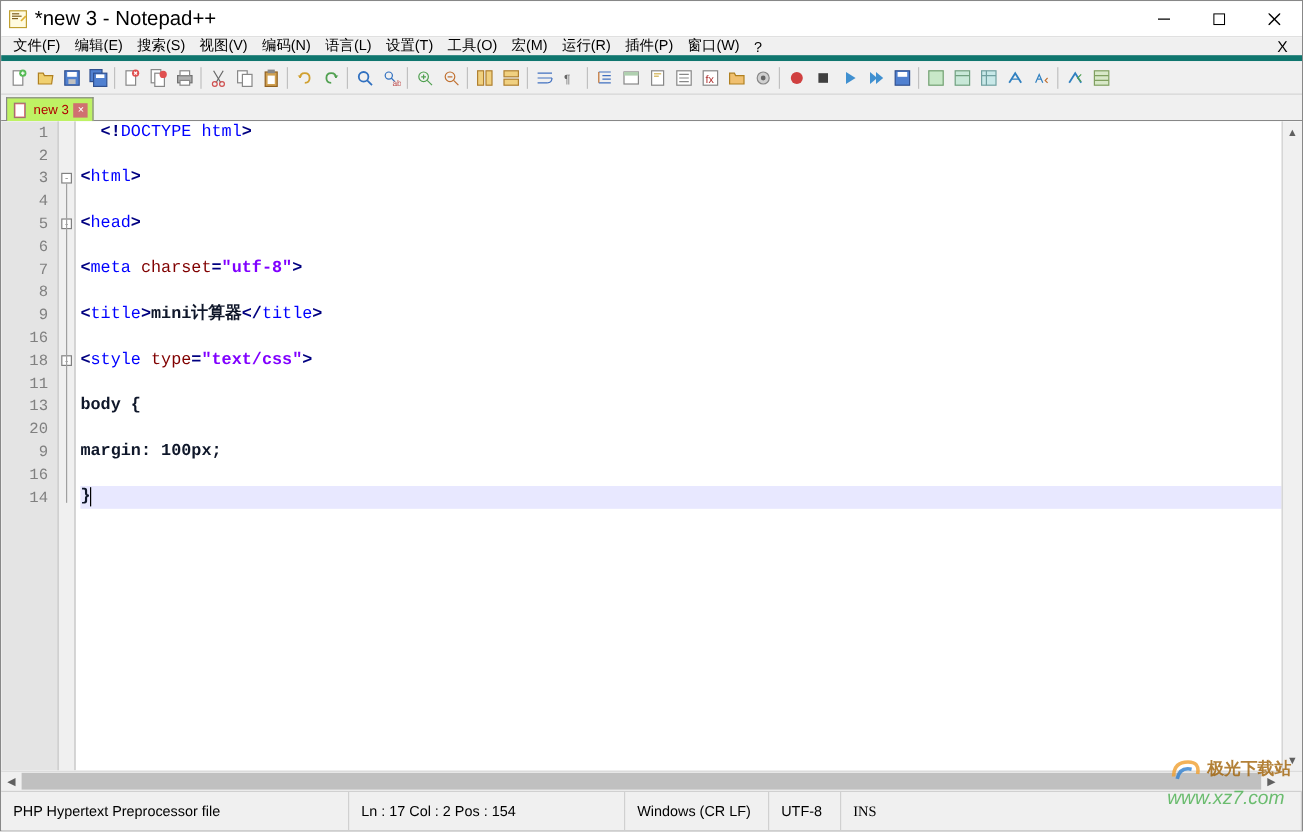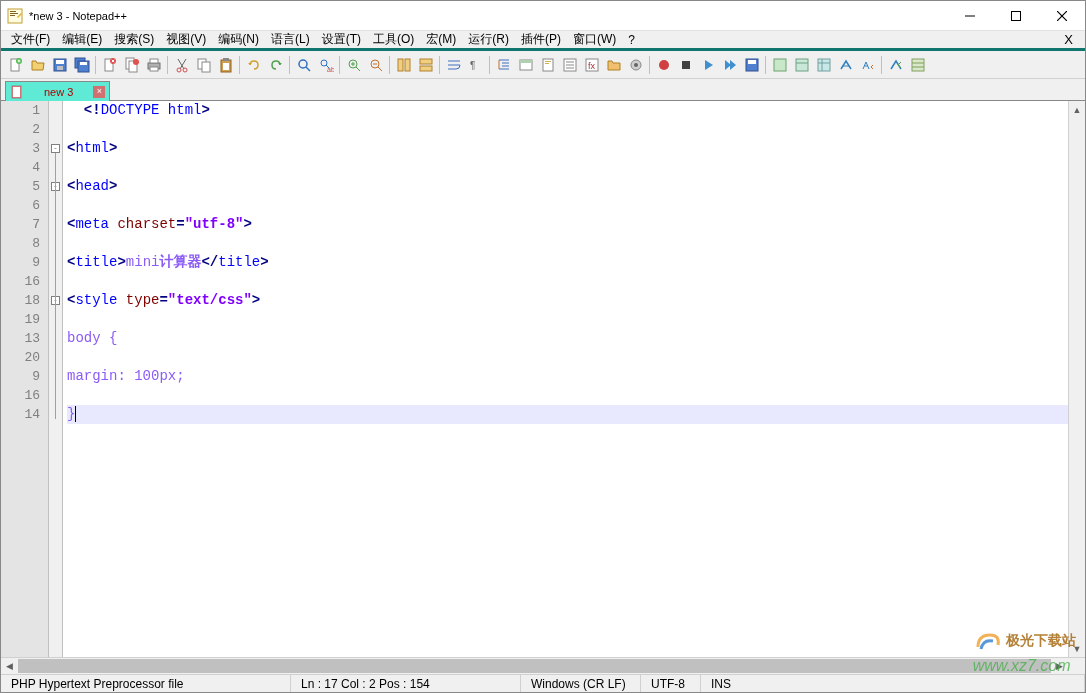--- a/index.html
+++ b/index.html
@@ -4,40 +4,40 @@
   <style>
     * { margin: 0; padding: 0; box-sizing: border-box; }
     body { font-family: "Microsoft YaHei", "SimSun", Arial, sans-serif; font-size: 12px; background: #f0f0f0; overflow: hidden; }
     
     .window { width: 1086px; height: 693px; background: #fff; display: flex; flex-direction: column; border: 1px solid #888; }
     
     
     .titlebar { height: 30px; background: #fff; display: flex; align-items: center; padding: 0 0 0 6px; border-bottom: 1px solid #e0e0e0; }
     .titlebar .app-icon { width: 16px; height: 16px; margin-right: 6px; display: flex; align-items: center; justify-content: center; }
     .titlebar .app-icon svg { width: 16px; height: 16px; }
-    .titlebar .title { flex: 1; font-size: 11px; color: #000; }
+    .titlebar .title { flex: 1; font-size: 17px; color: #000; }
     .titlebar .win-btns { display: flex; }
     .titlebar .win-btn { width: 46px; height: 30px; display: flex; align-items: center; justify-content: center; font-size: 14px; }
     .titlebar .win-btn svg { width: 10px; height: 10px; }
     
     
-    .menubar { height: 20px; background: #f0f0f0; display: flex; align-items: center; padding: 0 4px; border-bottom: 3px solid #0f766e; }
+    .menubar { height: 20px; background: #f0f0f0; display: flex; align-items: center; padding: 0 4px; border-bottom: 5px solid #0f766e; }
     .menubar .menu-item { padding: 2px 6px; font-size: 12px; cursor: default; }
     .menubar .spacer { flex: 1; }
     .menubar .menu-x { padding: 2px 8px; font-size: 13px; font-family: Arial; }
     
     
     .toolbar { height: 28px; background: #f0f0f0; display: flex; align-items: center; padding: 2px 4px; border-bottom: 1px solid #d0d0d0; gap: 1px; }
     .toolbar .tb-btn { width: 21px; height: 21px; display: flex; align-items: center; justify-content: center; border: 1px solid transparent; }
     .toolbar .tb-sep { width: 1px; height: 18px; background: #c0c0c0; margin: 0 2px; }
     .toolbar svg { width: 16px; height: 16px; }
     
     
     .tabbar { height: 22px; background: #f0f0f0; display: flex; align-items: flex-end; padding: 0 4px; border-bottom: 1px solid #888; }
-    .tab { height: 20px; background: #5eead4; border: 1px solid #888; border-bottom: none; display: flex; align-items: center; padding: 0 4px; gap: 20px; position: relative; top: 1px; font-size: 11px; }
+    .tab { height: 20px; background: #bef264; border: 1px solid #888; border-bottom: none; display: flex; align-items: center; padding: 0 4px; gap: 4px; position: relative; top: 1px; font-size: 11px; }
     .tab .tab-icon { width: 14px; height: 14px; display: flex; align-items: center; justify-content: center; }
     .tab .tab-close { width: 12px; height: 12px; background: #d07070; display: flex; align-items: center; justify-content: center; color: #fff; font-size: 9px; line-height: 1; }
     .tab .tab-label { color: #b00000; font-family: Arial; }
     
     
     .editor-wrap { flex: 1; display: flex; overflow: hidden; position: relative; background: #fff; }
     .gutter { width: 48px; background: #e4e4e4; border-right: 1px solid #c0c0c0; padding-top: 0; }
     .gutter .line-no { height: 19px; text-align: right; padding-right: 8px; font-family: Consolas, "Courier New", monospace; font-size: 13px; color: #808080; line-height: 19px; }
     .fold-col { width: 14px; background: #f0f0f0; border-right: 1px solid #c0c0c0; position: relative; }
     .fold-box { position: absolute; left: 2px; width: 9px; height: 9px; border: 1px solid #808080; background: #fff; font-size: 8px; line-height: 7px; text-align: center; color: #808080; font-family: monospace; }
@@ -47,39 +47,39 @@
     .code-line.current { background: #e8e8ff; }
     .caret { display: inline-block; width: 1px; height: 16px; background: #000; vertical-align: text-bottom; animation: blink 1s step-end infinite; }
     @keyframes blink { 50% { opacity: 0; } }
     .scroll-v { width: 17px; background: #f0f0f0; border-left: 1px solid #d0d0d0; position: relative; }
     .scroll-v .arrow { height: 17px; display: flex; align-items: center; justify-content: center; color: #606060; font-size: 9px; }
     .scroll-v .arrow.bot { position: absolute; bottom: 0; left: 0; right: 0; }
     
     .kw-blue { color: #0000ff; }
     .kw-red { color: #800000; }
     .str-purple { color: #8000ff; font-weight: bold; }
-    .text-black { color: #8b5cf6; }
+    .text-black { color: #0f172a; font-weight: bold; }
     .punct { color: #000080; font-weight: bold; }
     
     
     .hscroll { height: 17px; background: #f0f0f0; border-top: 1px solid #d0d0d0; display: flex; }
     .hscroll .arrow { width: 17px; display: flex; align-items: center; justify-content: center; color: #606060; font-size: 9px; }
     .hscroll .track { flex: 1; position: relative; }
     .hscroll .thumb { position: absolute; left: 0; top: 1px; bottom: 1px; width: 100%; background: #c0c0c0; }
     .hscroll .corner { width: 17px; }
     
     
-    .statusbar { height: 18px; background: #f0f0f0; border-top: 1px solid #d0d0d0; display: flex; align-items: center; font-size: 12px; justify-content: space-between; }
+    .statusbar { height: 33px; background: #f0f0f0; border-top: 1px solid #d0d0d0; display: flex; align-items: center; font-size: 12px; justify-content: space-between; }
     .statusbar .panel { padding: 0 10px; border-right: 1px solid #d0d0d0; height: 100%; display: flex; align-items: center; white-space: nowrap; }
     .statusbar .panel.wide { flex: 0 0 290px; }
     .statusbar .panel.med { flex: 0 0 180px; }
     .statusbar .panel.pos { flex: 0 0 230px; }
     .statusbar .panel.eol { flex: 0 0 120px; }
     .statusbar .panel.enc { flex: 0 0 60px; }
-    .statusbar .panel.ins { flex: 1; }
+    .statusbar .panel.ins { flex: 1; font-family: Liberation Serif, serif; }
     
     .watermark { position: absolute; right: 10px; bottom: 18px; pointer-events: none; opacity: 0.8; }
     .watermark .logo-text { font-size: 14px; color: #a16207; font-weight: bold; }
     .watermark .logo-url { font-size: 16px; color: #4bb050; font-style: italic; }
     .watermark .logo-swirl { width: 30px; height: 30px; display: inline-block; vertical-align: middle; }
   </style>
 </head>
 <body>
 
 <div class="window">
@@ -420,21 +420,21 @@
         <div class="line-no">2</div>
         <div class="line-no">3</div>
         <div class="line-no">4</div>
         <div class="line-no">5</div>
         <div class="line-no">6</div>
         <div class="line-no">7</div>
         <div class="line-no">8</div>
         <div class="line-no">9</div>
         <div class="line-no">16</div>
         <div class="line-no">18</div>
-        <div class="line-no">19</div>
+        <div class="line-no">11</div>
         <div class="line-no">13</div>
         <div class="line-no">20</div>
         <div class="line-no">9</div>
         <div class="line-no">16</div>
         <div class="line-no">14</div>
       </div>
     <div class="fold-col" id="foldcol">
         <div class="fold-box" style="top: 43px;">-</div>
         <div class="fold-box" style="top: 81px;">-</div>
         <div class="fold-box" style="top: 195px;">-</div>

